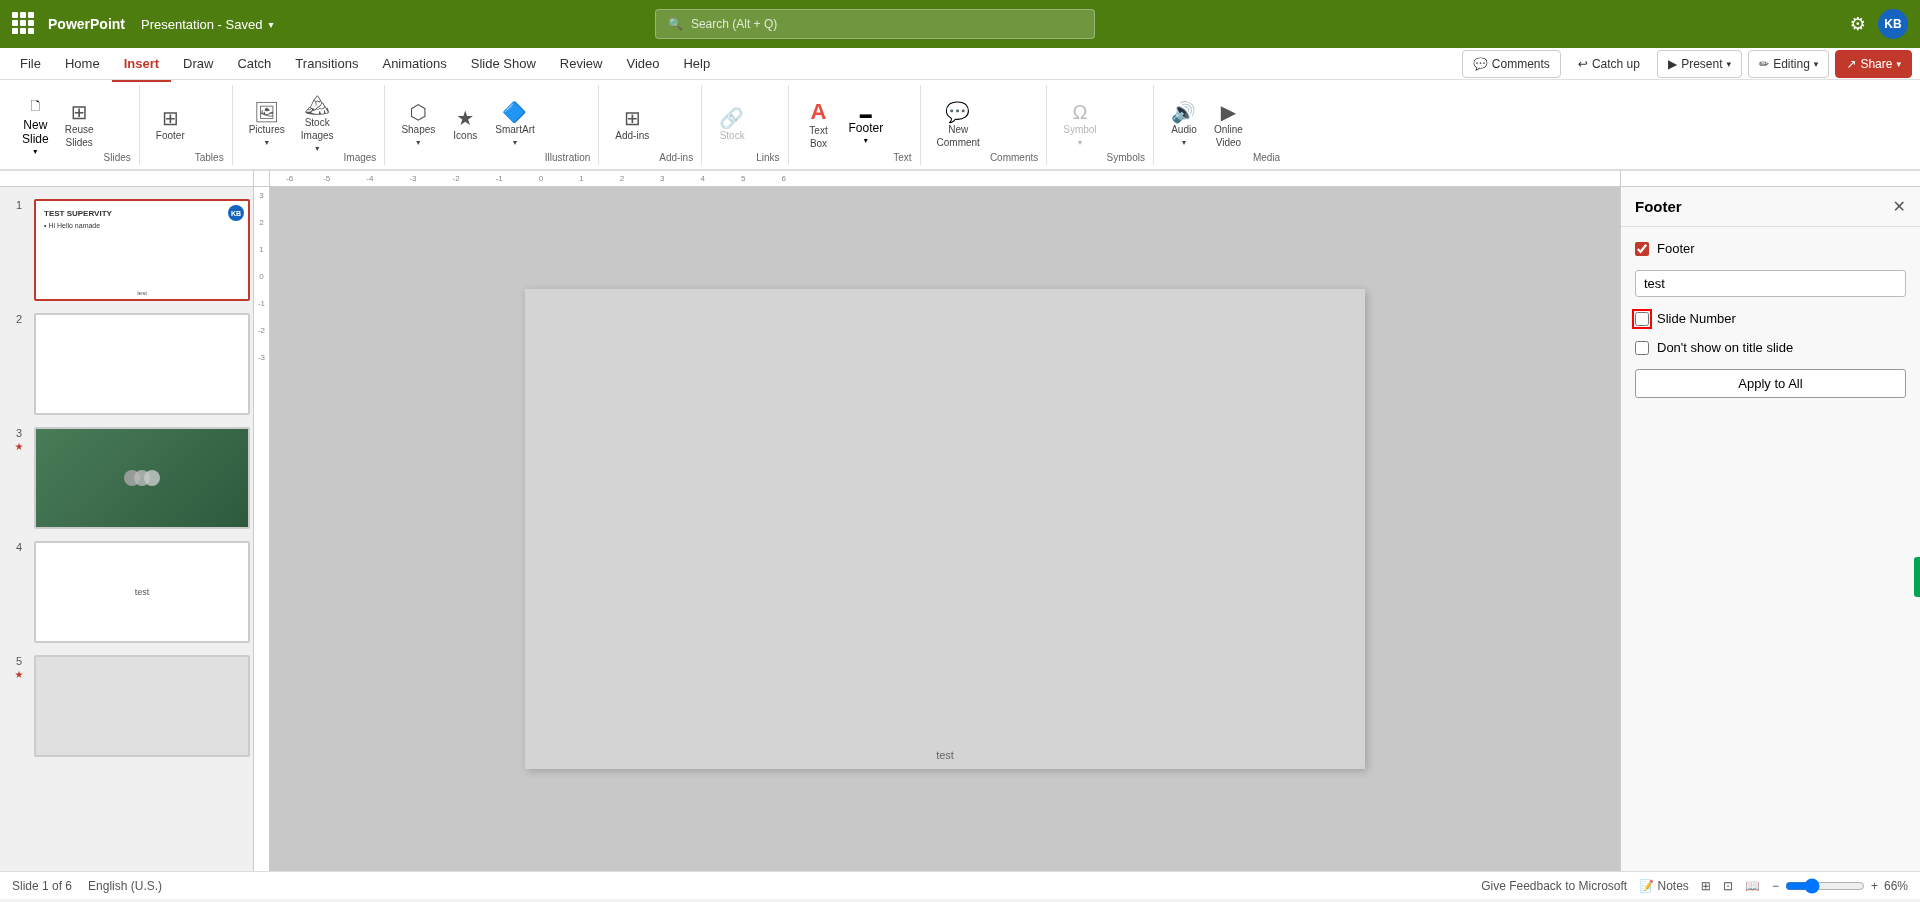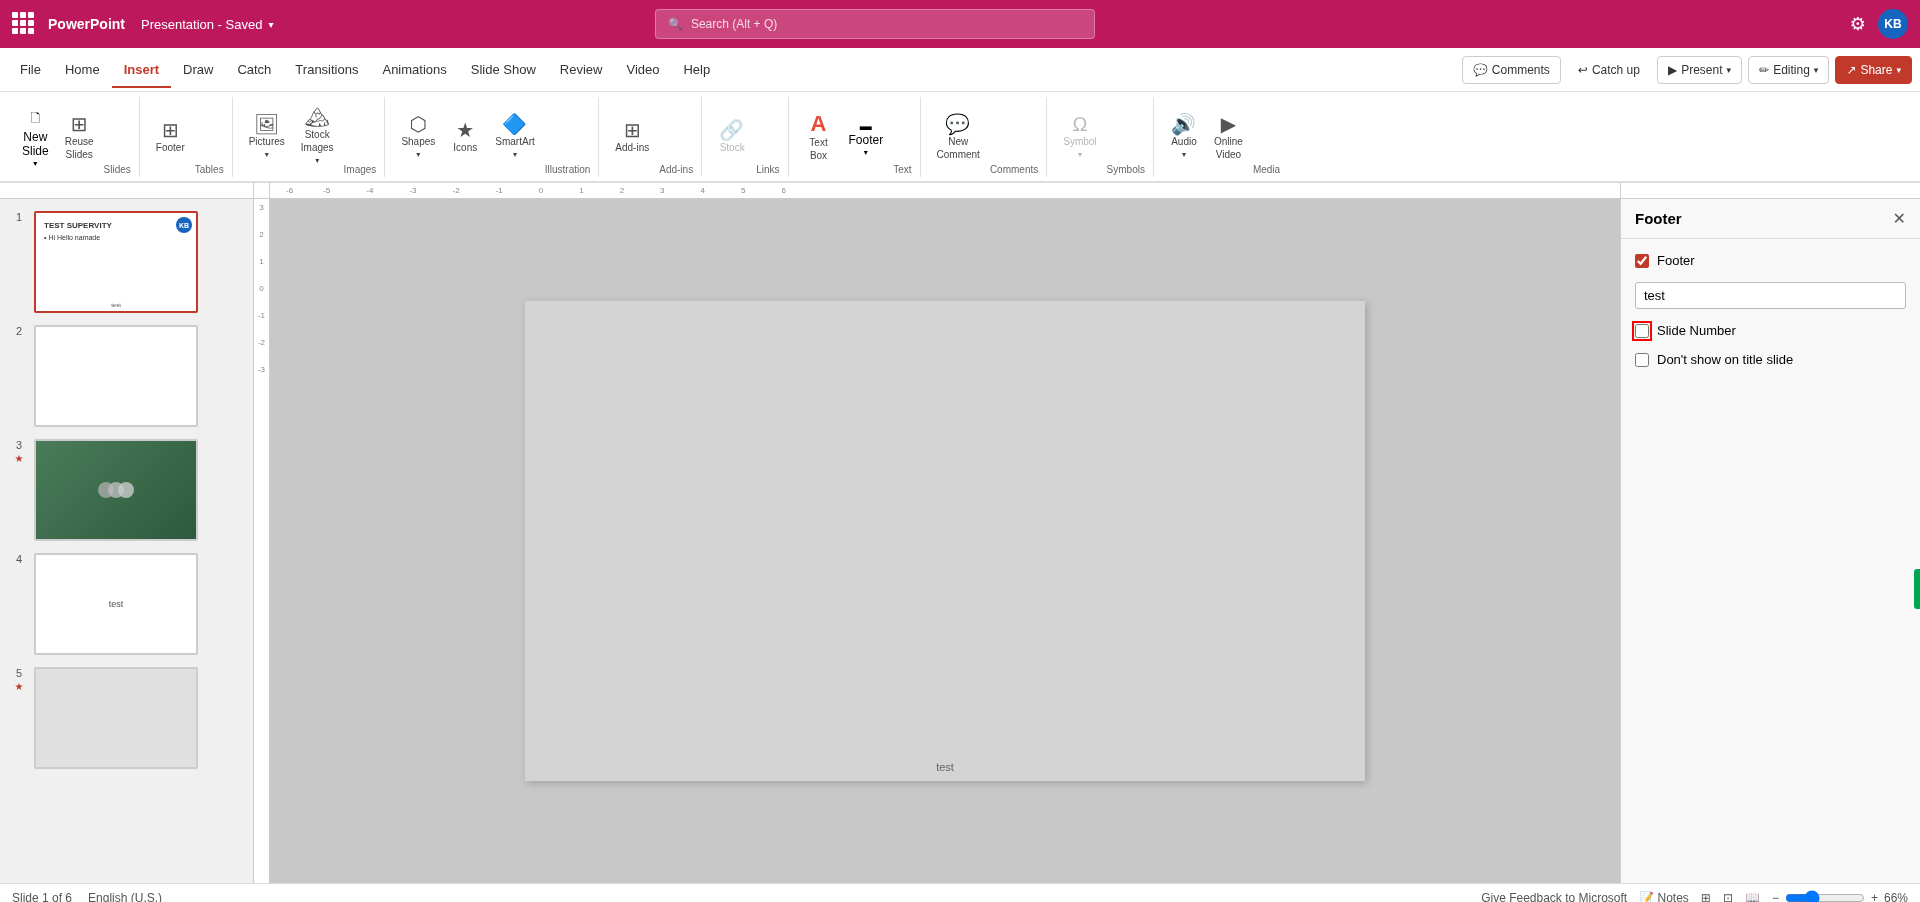--- a/index.html
+++ b/index.html
@@ -1,36 +1,36 @@
 <!DOCTYPE html>
 <html><head>
   <meta charset="utf-8">
   <style>
     * { box-sizing: border-box; margin: 0; padding: 0; }
     body { font-family: 'Segoe UI', Arial, sans-serif; font-size: 12px; background: #f3f3f3; overflow: hidden; width: 1920px; height: 902px; }
 
     
     #title-bar {
       display: flex; align-items: center; height: 48px;
-      background: #be185d; color: white; padding: 0 12px; gap: 12px;
+      background: #4d7c0f; color: white; padding: 0 12px; gap: 12px;
     }
     #title-bar .waffle-icon { width: 24px; height: 24px; display: grid; grid-template-columns: repeat(3,6px); grid-template-rows: repeat(3,6px); gap: 2px; cursor: pointer; }
     #title-bar .waffle-icon span { background: white; border-radius: 1px; }
     #title-bar .app-name { font-size: 14px; font-weight: 600; color: white; margin-right: 4px; }
     #title-bar .doc-title { font-size: 13px; color: white; display: flex; align-items: center; gap: 6px; }
     #title-bar .doc-title .chevron { font-size: 10px; }
     #title-bar .search-bar { flex: 1; max-width: 440px; margin: 0 auto; background: rgba(255,255,255,0.2); border-radius: 4px; display: flex; align-items: center; padding: 0 12px; height: 30px; color: white; font-size: 12px; border: 1px solid rgba(255,255,255,0.3); cursor: text; }
     #title-bar .search-bar span { margin-right: 8px; opacity: 0.8; }
     #title-bar .right-actions { display: flex; align-items: center; gap: 8px; margin-left: auto; }
     #title-bar .icon-btn { background: none; border: none; color: white; cursor: pointer; font-size: 18px; padding: 4px; }
     #title-bar .avatar { width: 30px; height: 30px; border-radius: 50%; background: #1565c0; display: flex; align-items: center; justify-content: center; font-size: 12px; font-weight: 600; color: white; cursor: pointer; }
 
     
     #ribbon { background: #fff; border-bottom: 1px solid #ddd; }
-    #ribbon .tabs { display: flex; align-items: center; height: 44px; padding: 0 8px; border-bottom: 1px solid #e0e0e0; }
+    #ribbon .tabs { display: flex; align-items: center; height: 32px; padding: 0 8px; border-bottom: 1px solid #e0e0e0; }
     #ribbon .tab { padding: 0 12px; height: 36px; line-height: 36px; font-size: 13px; cursor: pointer; color: #333; position: relative; }
     #ribbon .tab.active { color: #c0392b; font-weight: 600; }
     #ribbon .tab.active::after { content: ''; position: absolute; bottom: 0; left: 0; right: 0; height: 2px; background: #c0392b; }
     #ribbon .ribbon-actions { margin-left: auto; display: flex; align-items: center; gap: 6px; }
     #ribbon .ribbon-btn { display: flex; align-items: center; gap: 4px; padding: 4px 10px; border-radius: 4px; cursor: pointer; font-size: 12px; color: #333; border: 1px solid transparent; height: 28px; }
     #ribbon .ribbon-btn.comments-btn { border: 1px solid #ccc; }
     #ribbon .ribbon-btn.catchup-btn {}
     #ribbon .ribbon-btn.present-btn { border: 1px solid #ccc; }
     #ribbon .ribbon-btn.editing-btn { border: 1px solid #ccc; }
     #ribbon .ribbon-btn.share-btn { background: #c0392b; color: white; border-color: #c0392b; }
@@ -50,21 +50,21 @@
     .toolbar-section-label { font-size: 10px; color: #666; text-align: center; margin-top: auto; padding-bottom: 2px; }
 
     
     #main { display: flex; height: calc(902px - 48px - 36px - 90px - 28px); }
 
     
     #slide-panel { width: 254px; background: #f0f0f0; border-right: 1px solid #ccc; overflow-y: auto; display: flex; flex-direction: column; gap: 4px; padding: 8px 6px; flex-shrink: 0; }
     .slide-thumb { display: flex; align-items: flex-start; gap: 6px; cursor: pointer; padding: 4px; border-radius: 4px; }
     .slide-num { font-size: 11px; color: #555; min-width: 18px; display: flex; flex-direction: column; align-items: center; gap: 2px; }
     .slide-num .star { color: #c0392b; font-size: 10px; }
-    .slide-img { width: 164px; height: 102px; background: white; border: 2px solid #ccc; border-radius: 2px; overflow: hidden; position: relative; flex-shrink: 0; }
+    .slide-img { width: 216px; height: 102px; background: white; border: 2px solid #ccc; border-radius: 2px; overflow: hidden; position: relative; flex-shrink: 0; }
     .slide-img.selected { border-color: #c0392b; }
     .slide-1-content { padding: 8px; font-size: 7px; color: #333; }
     .slide-1-content .title { font-weight: 700; font-size: 8px; margin-bottom: 4px; }
     .slide-footer-text { position: absolute; bottom: 3px; left: 50%; transform: translateX(-50%); font-size: 6px; color: #555; }
     .slide-avatar { position: absolute; top: 4px; right: 4px; width: 16px; height: 16px; border-radius: 50%; background: #1565c0; display: flex; align-items: center; justify-content: center; font-size: 7px; color: white; font-weight: 700; }
     .slide-3-img { width: 100%; height: 100%; background: linear-gradient(135deg, #4a7c59, #2d5a3d); display: flex; align-items: center; justify-content: center; }
     .slide-4-content { display: flex; align-items: center; justify-content: center; height: 100%; font-size: 9px; color: #555; }
     .slide-5-thumb { background: #e0e0e0; }
 
     
@@ -405,20 +405,21 @@
           <input type="checkbox" class="footer-checkbox red-outline" style="">
           <label>Slide Number</label>
         </div>
 
         <div class="footer-checkbox-row">
           <input type="checkbox" class="footer-checkbox" style="">
           <label>Don't show on title slide</label>
         </div>
       </div>
 
+      <button id="apply-all-btn">Apply to All</button>
 
       <div class="green-bar"></div>
     </div>
   </div>
 </div>
 
 <div id="status-bar">
   <span>Slide 1 of 6</span>
   <span>English (U.S.)</span>
   <div class="right">

